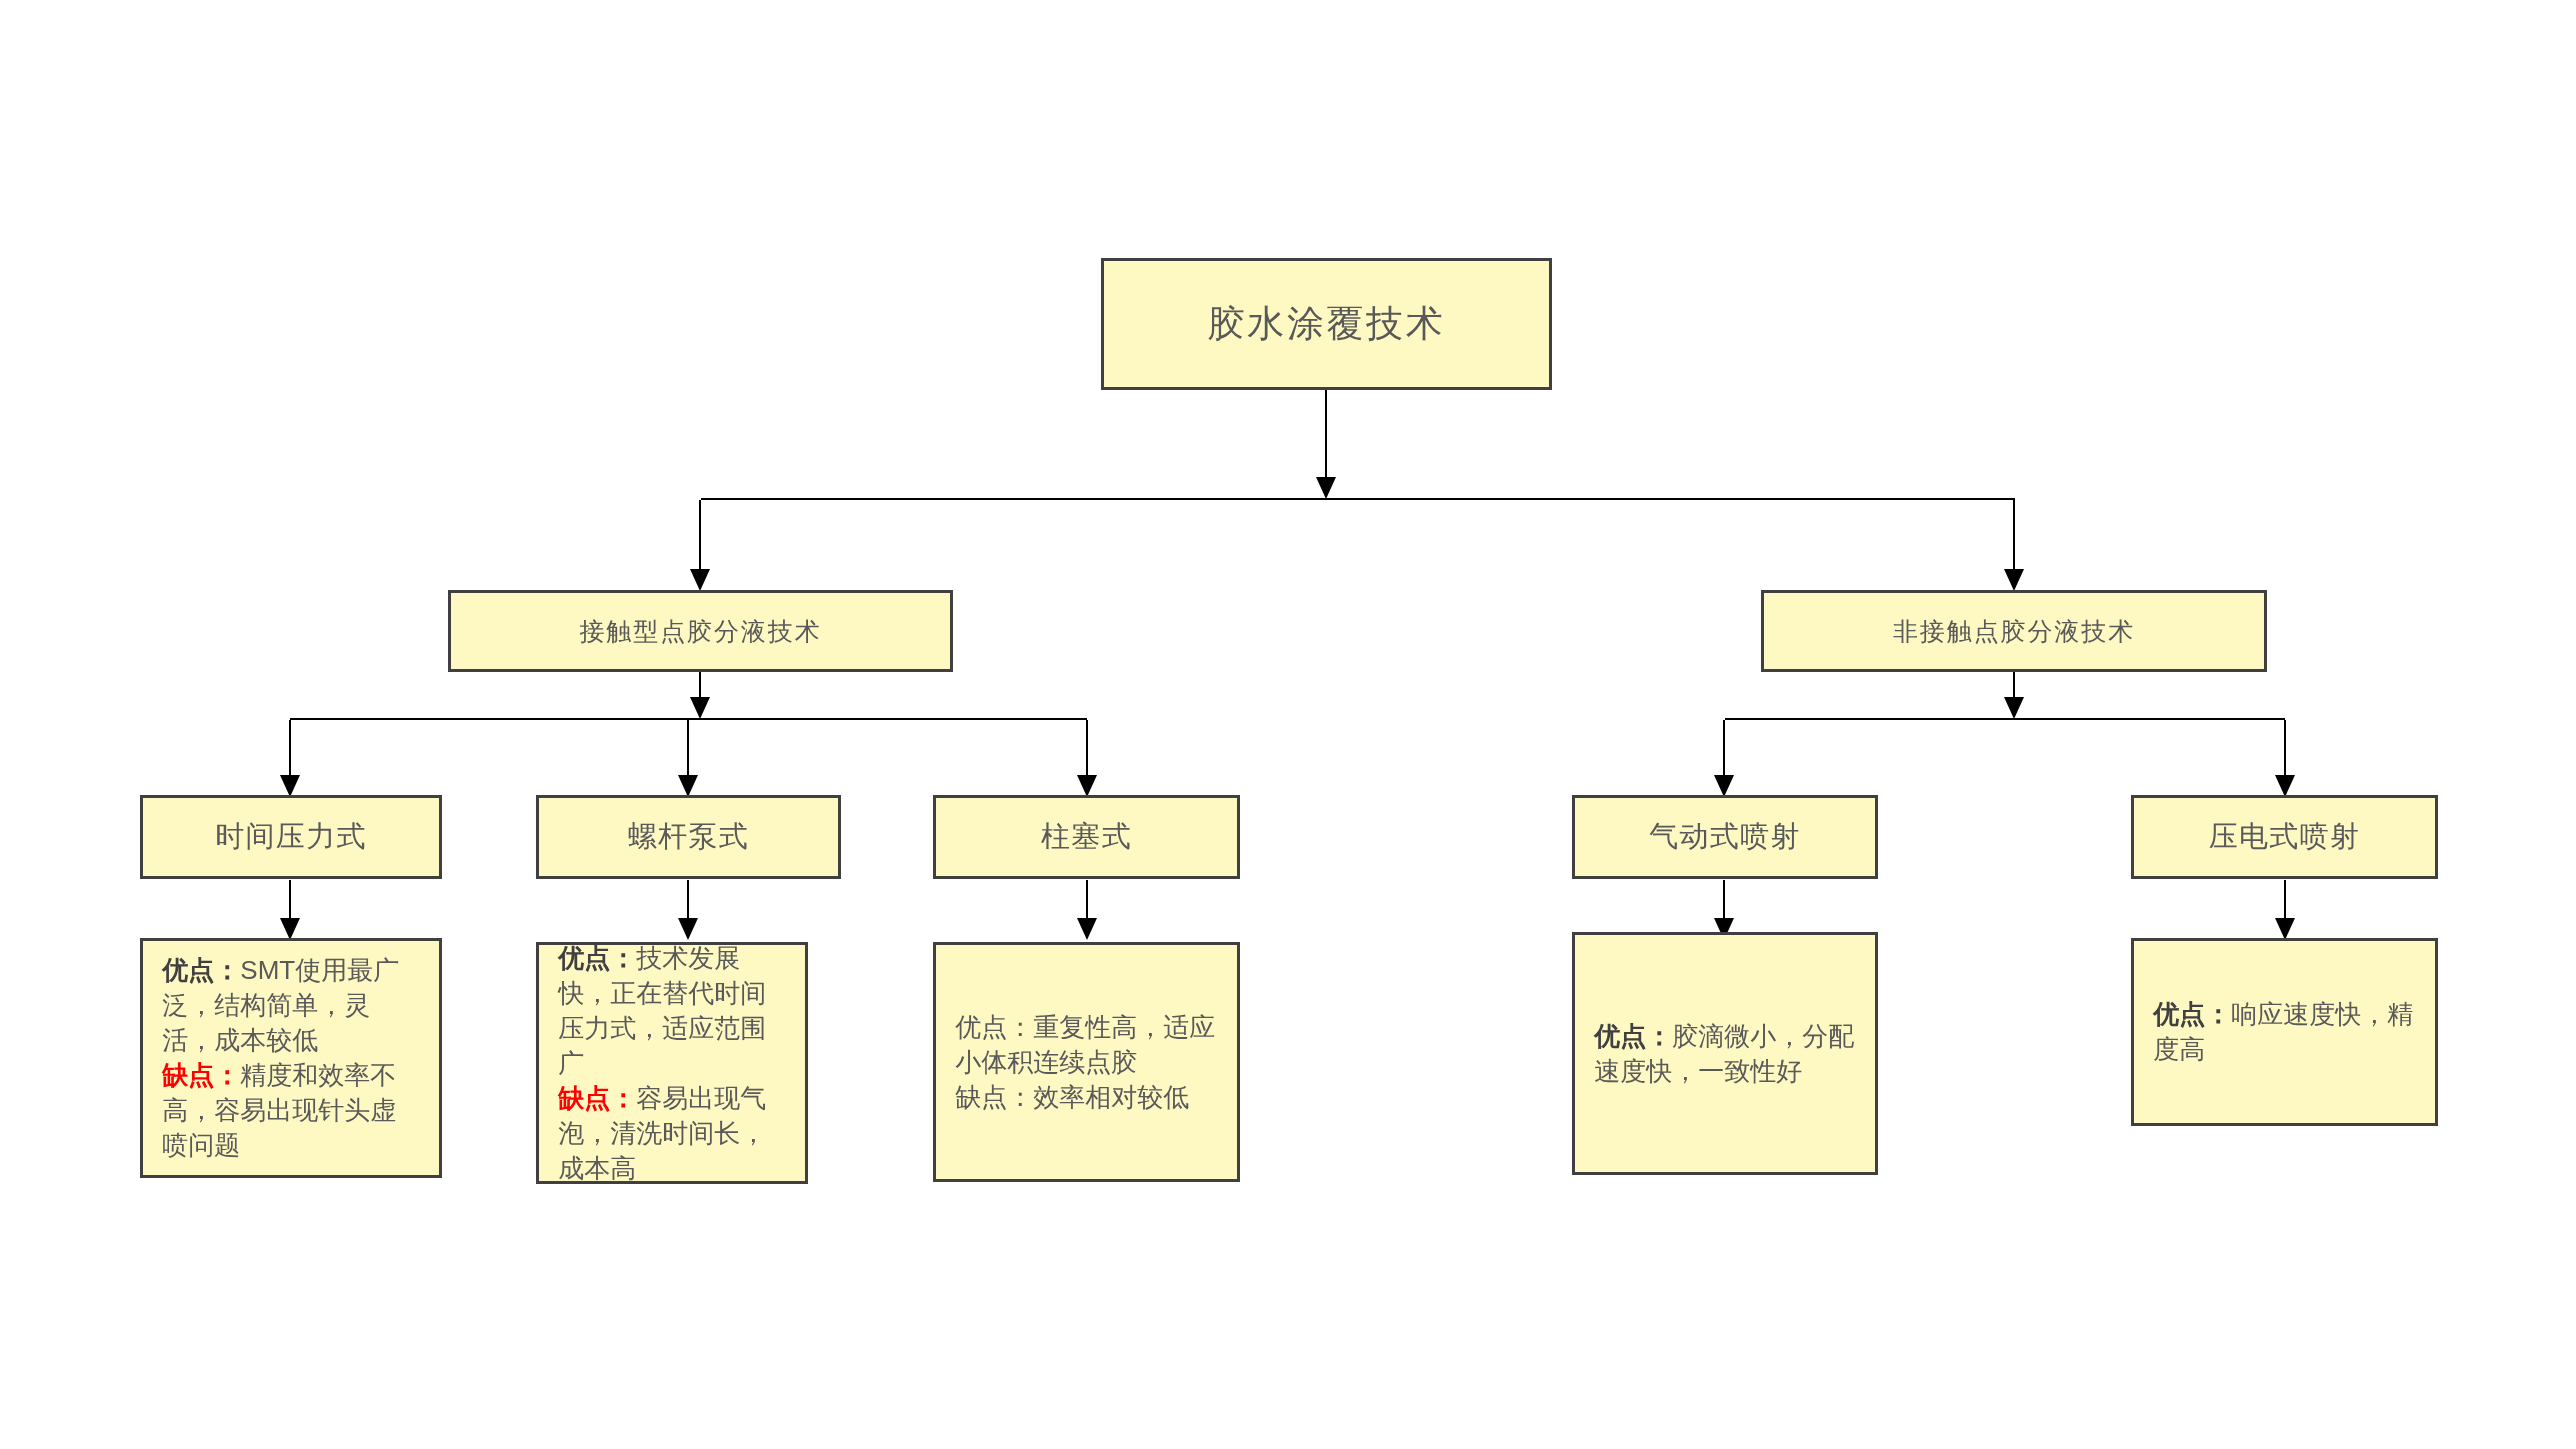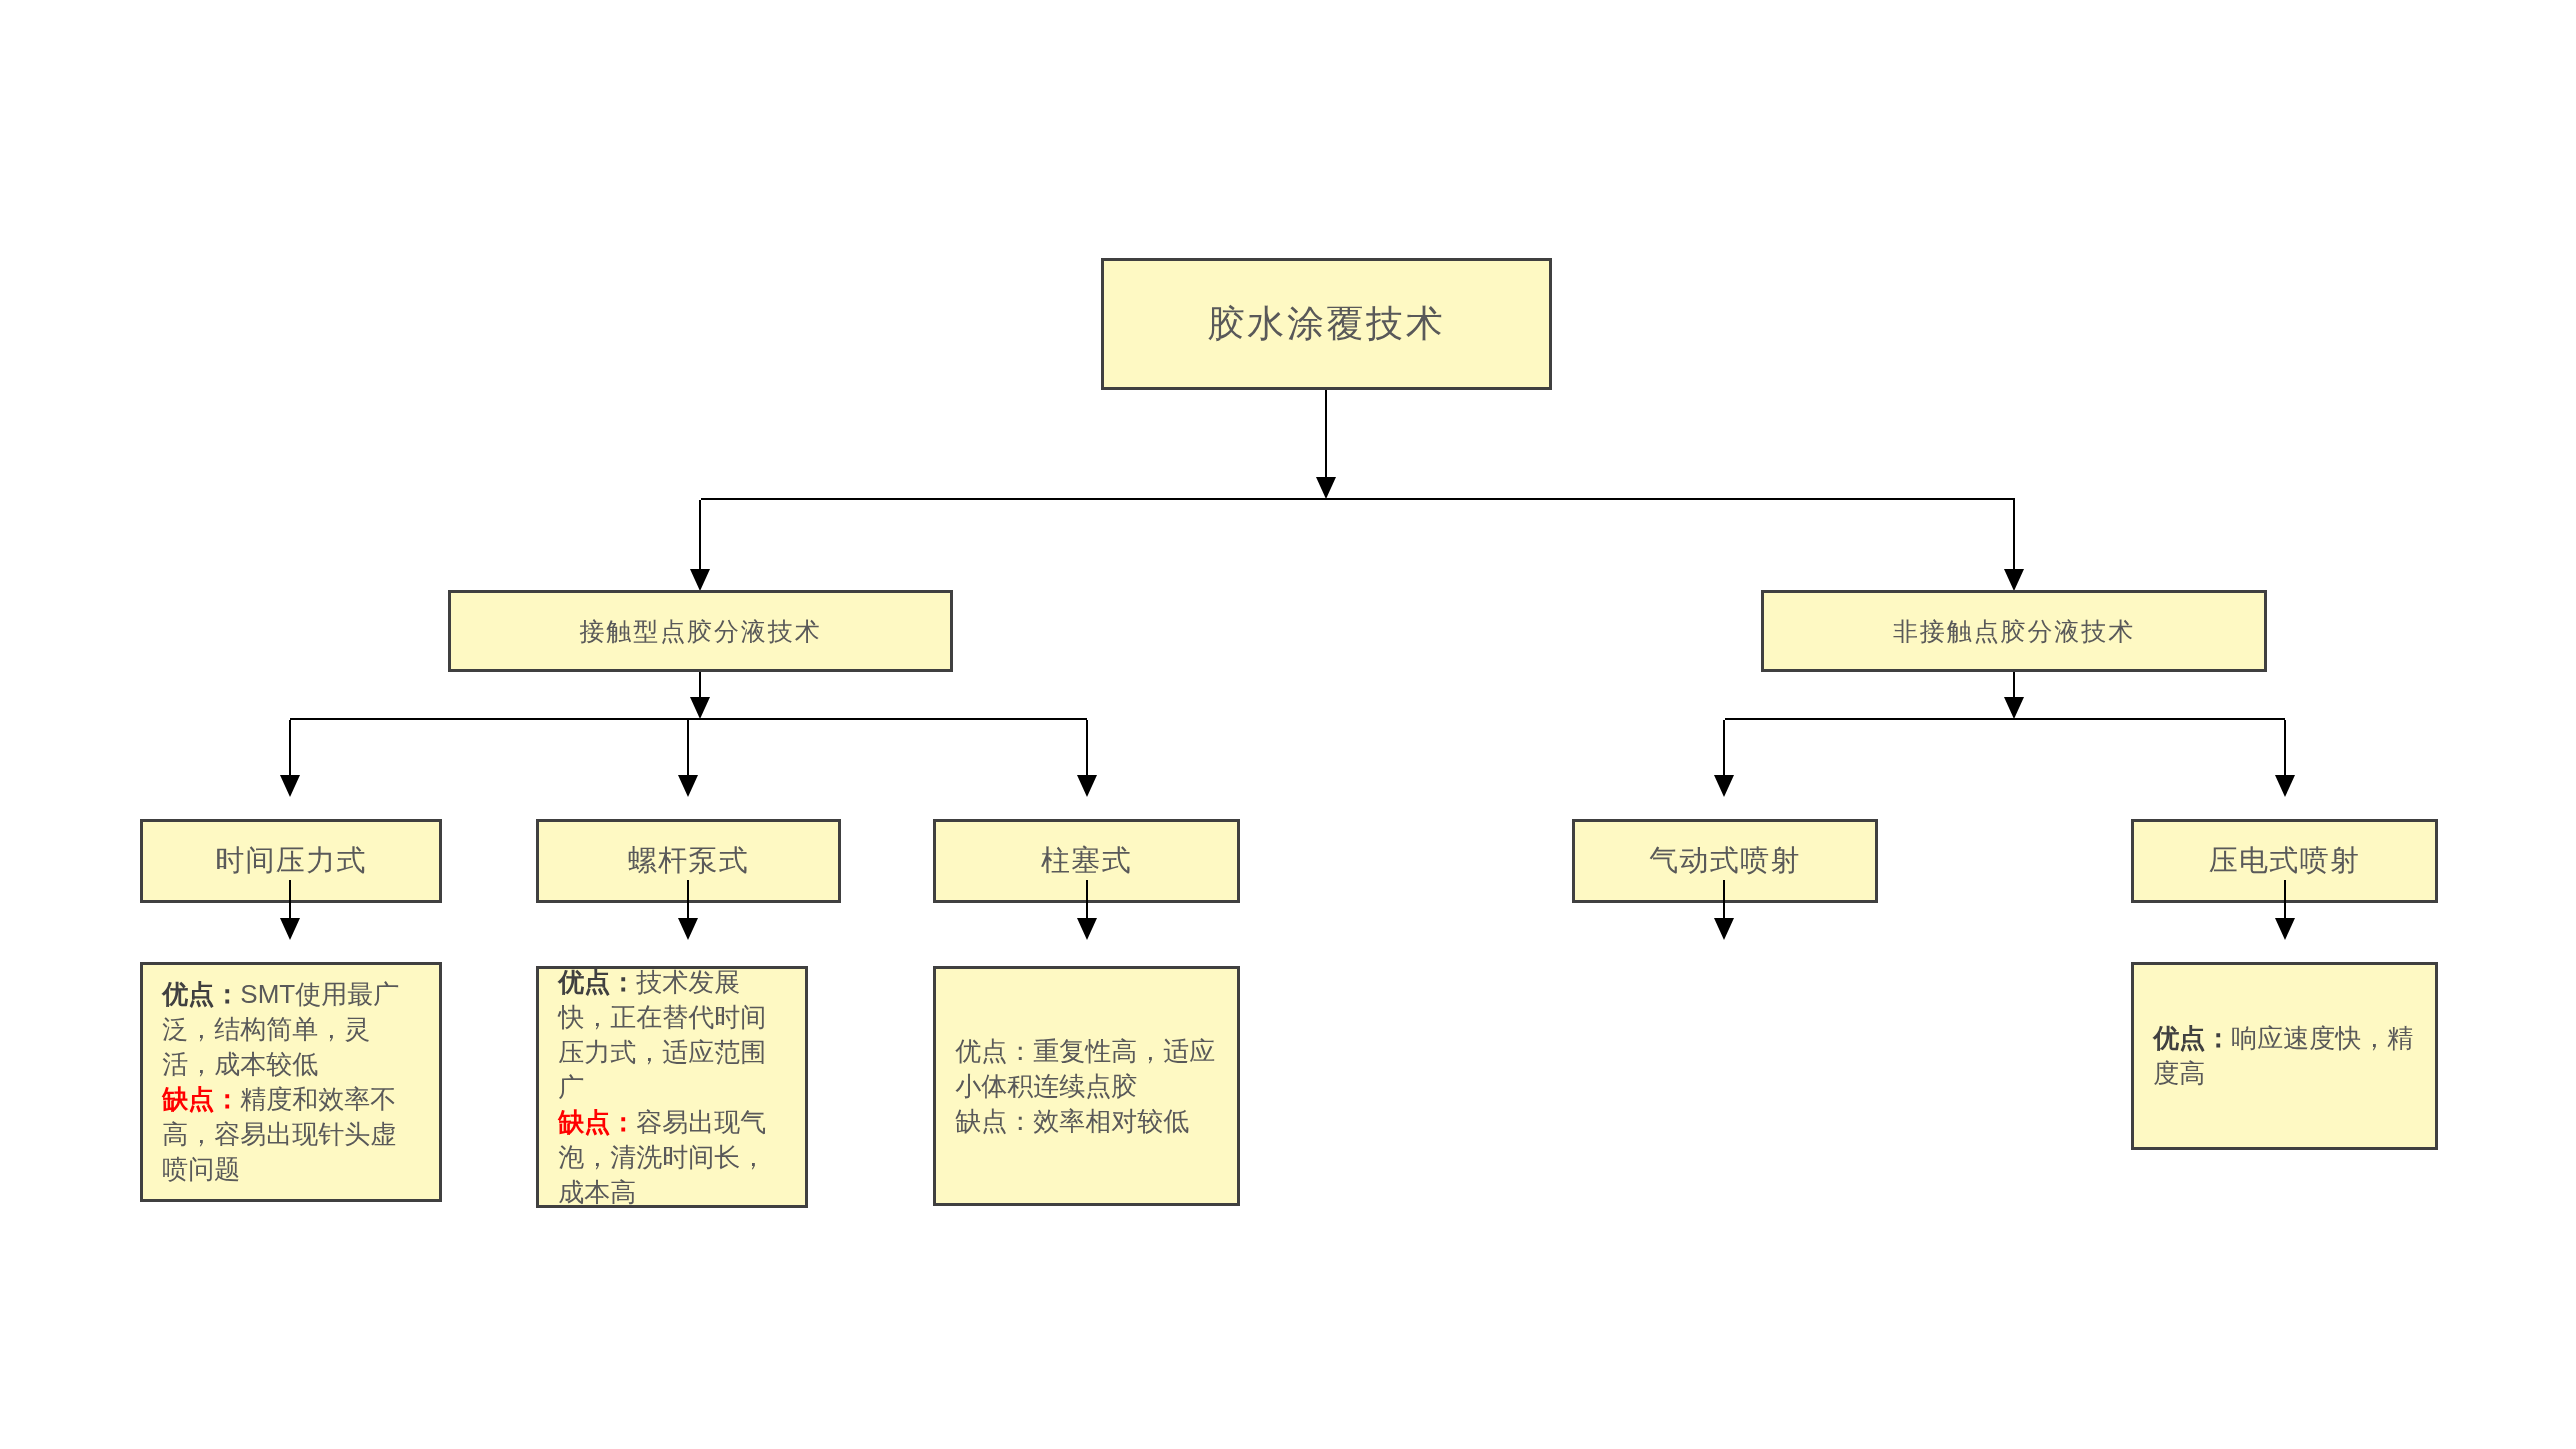--- a/index.html
+++ b/index.html
@@ -22,21 +22,21 @@
   .box {
     position: absolute;
     box-sizing: border-box;
     background: #fef9c3;
     border: 3.9px solid #404040;
     display: flex;
     align-items: center;
     justify-content: center;
     color: #595959;
   }
-  .box.leaf, .box.desc { border-width: 3.2px; margin-top: 24px; }
+  .box.leaf, .box.desc { border-width: 3.2px; }
   .root-box  { font-size: 37px; letter-spacing: 2.6px; }
   .branch-box{ font-size: 25px; letter-spacing: 1.9px; }
   .leaf      { font-size: 29px; letter-spacing: 1.3px; }
   .desc {
     flex-direction: column;
     align-items: flex-start;
     justify-content: center;
     padding: 6.4px 19.3px;
     font-size: 26px;
     line-height: 35px;
@@ -144,19 +144,22 @@
   <div class="box desc" style="left:536px; top:942px; width:272px; height:242px;align-items:flex-end;">
     <p><span class="lab-strong">优点：</span><span>技术发展快，正在替代时间压力式，适应范围广</span></p>
     <p><span class="lab-red">缺点：</span><span>容易出现气泡，清洗时间长，成本高</span></p>
   </div>
 
   <div class="box desc" style="left:933px; top:942px; width:307px; height:240px;">
     <p><span class="lab-plain">优点：</span><span>重复性高，适应小体积连续点胶</span></p>
     <p><span class="lab-plain">缺点：</span><span>效率相对较低</span></p>
   </div>
 
+  <div class="box desc" style="left:1572px; top:932px; width:306px; height:243px;">
+    <p><span class="lab-strong">优点：</span><span>胶滴微小，分配速度快，一致性好</span></p>
+  </div>
 
   <div class="box desc" style="left:2131px; top:938px; width:307px; height:188px;">
     <p><span class="lab-strong">优点：</span><span>响应速度快，精度高</span></p>
   </div>
 
 </div>
 
 
 </body></html>

